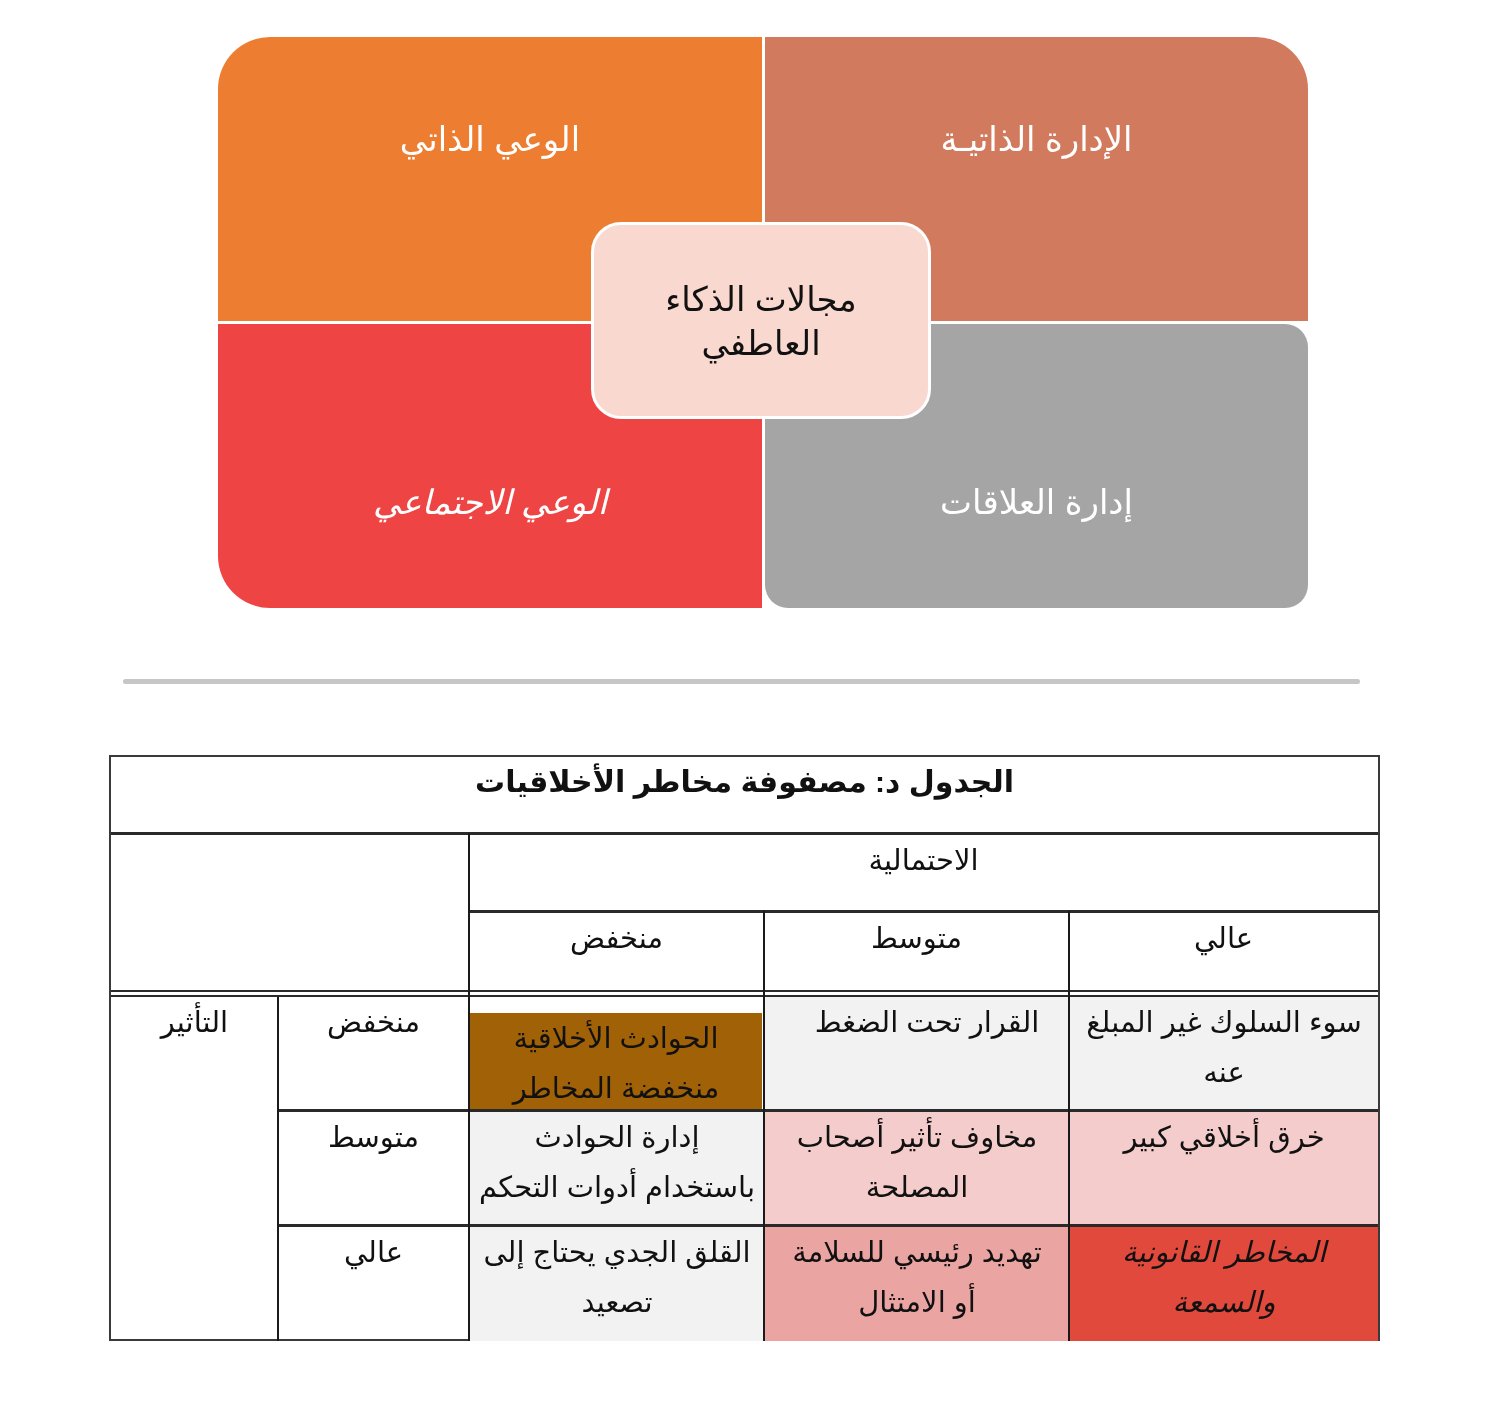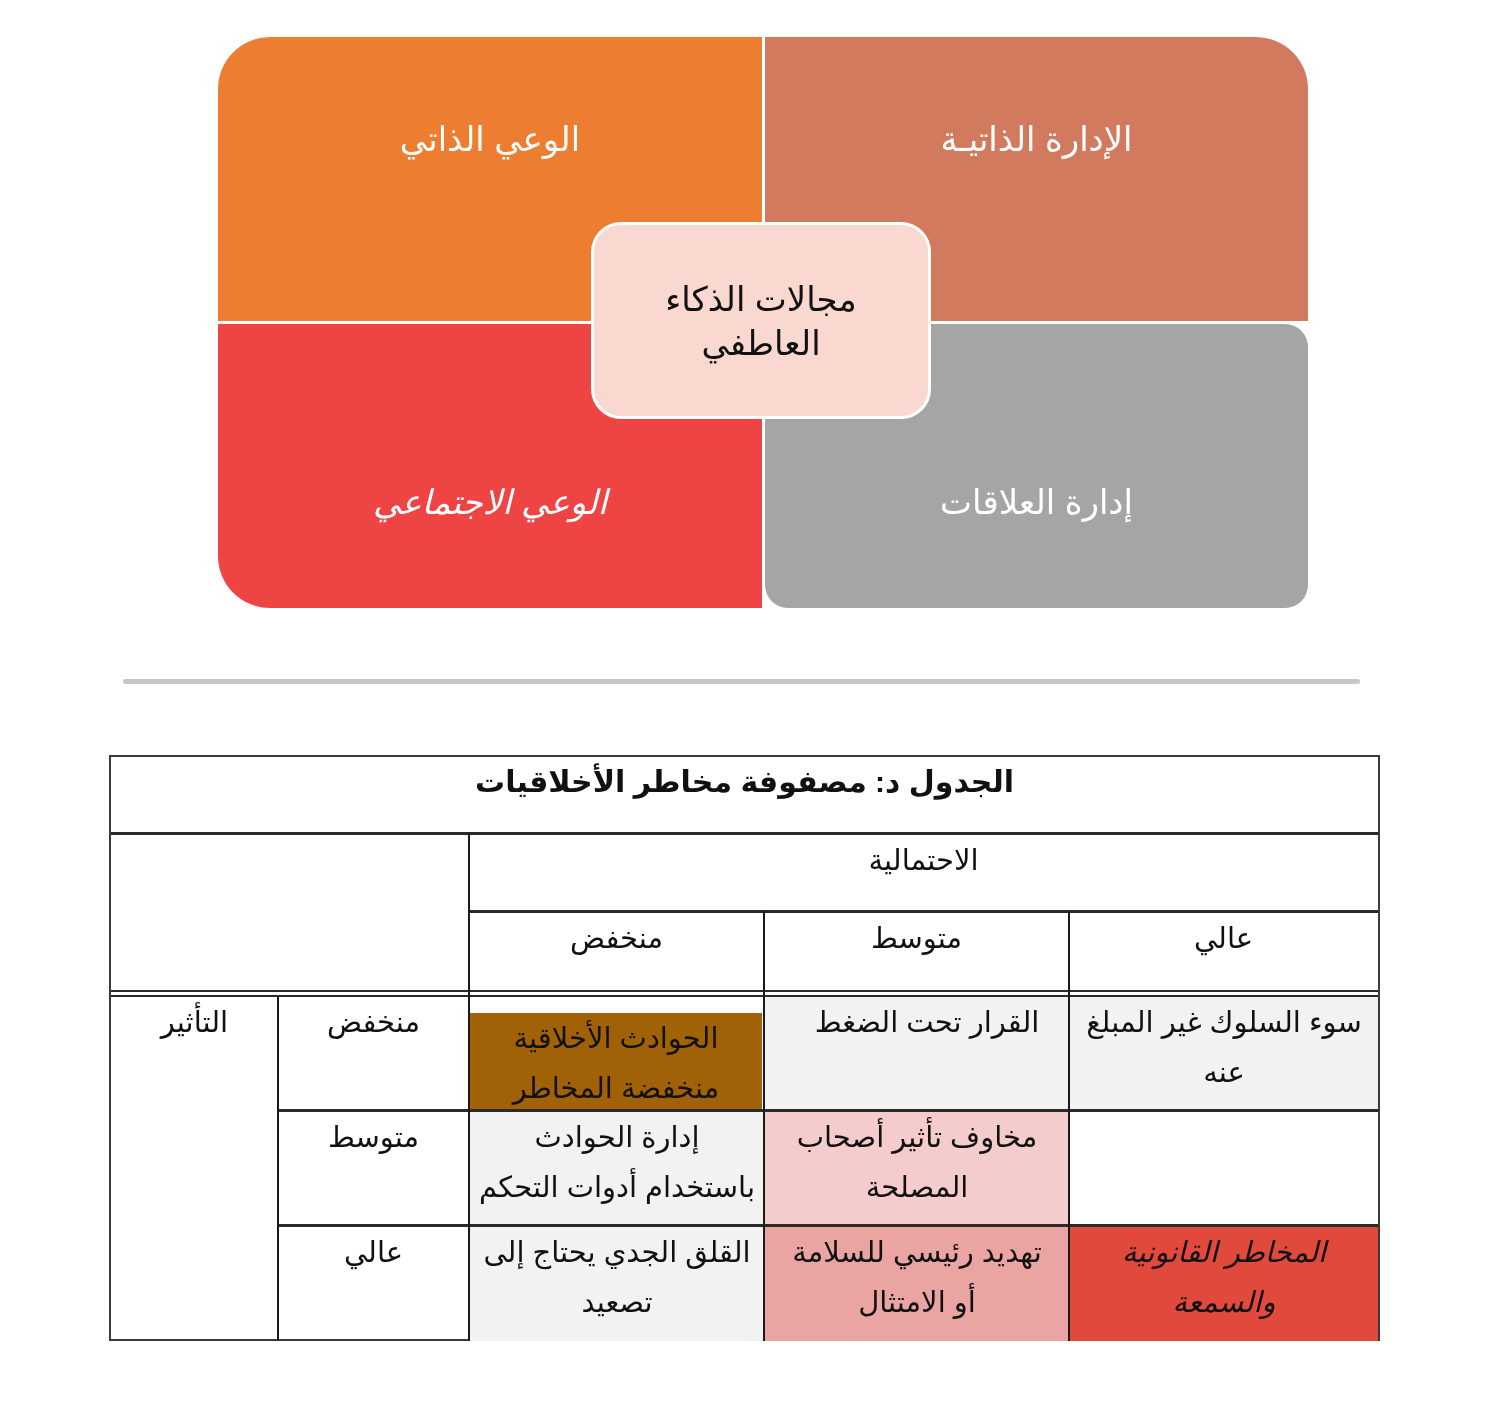--- a/index.html
+++ b/index.html
@@ -108,20 +108,23 @@
 
   <div class="cell" style="left:168px; top:355px; width:189px; height:113px;">
     <span>متوسط</span>
   </div>
   <div class="cell" style="left:359px; top:355px; width:294px; height:113px; background:#f2f2f2;">
     <span style="width:280px;">إدارة الحوادث باستخدام أدوات التحكم</span>
   </div>
   <div class="cell" style="left:654px; top:355px; width:304px; height:113px; background:#f4cccb;">
     <span style="width:280px;">مخاوف تأثير أصحاب المصلحة</span>
   </div>
+  <div class="cell" style="left:959px; top:355px; width:308px; height:113px; background:#f4cccb;">
+    <span style="width:290px;">خرق أخلاقي كبير</span>
+  </div>
   <div class="line-h" style="left:167px; top:467px; width:1100px;"></div>
 
   <div class="cell" style="left:168px; top:470px; width:189px; height:114px;">
     <span>عالي</span>
   </div>
   <div class="cell" style="left:359px; top:470px; width:294px; height:114px; background:#f2f2f2;">
     <span style="width:270px;">القلق الجدي يحتاج إلى تصعيد</span>
   </div>
   <div class="cell" style="left:654px; top:470px; width:304px; height:114px; background:#eaa5a3;">
     <span style="width:270px;">تهديد رئيسي للسلامة أو الامتثال</span>

